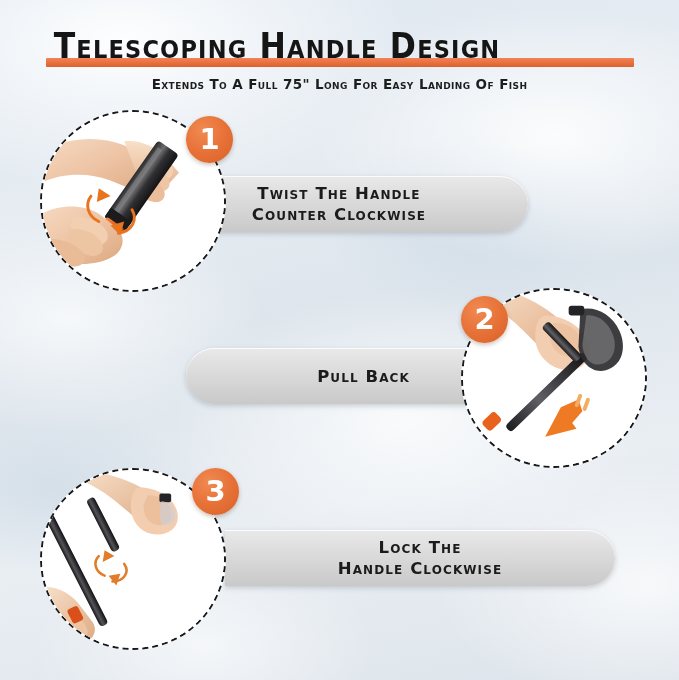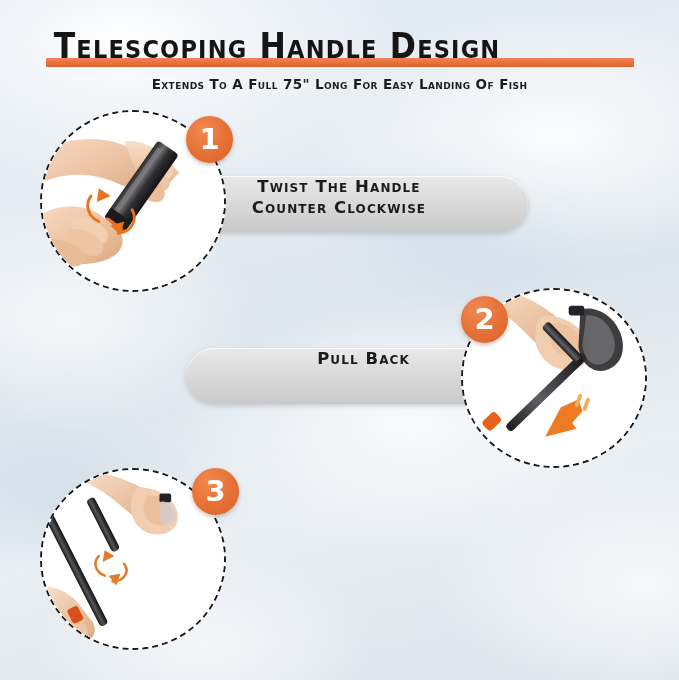--- a/index.html
+++ b/index.html
@@ -55,22 +55,22 @@
     color:#1d1d1d;
   }
 
   
   .bar {
     position:absolute;
     height:56px;
     background:linear-gradient(180deg,#e9e9e9 0%, #dcdcdc 40%, #d2d2d2 72%, #c9c9c9 100%);
     box-shadow:0 2px 5px rgba(120,130,140,.35), inset 0 1px 0 rgba(255,255,255,.85);
     display:flex;
-    align-items:flex-start;
-    padding:0 22px;
+    align-items:center;
+    padding:16px 22px;
   }
   .bar-right { border-radius:0 28px 28px 0; justify-content:center; }
   .bar-left  { border-radius:28px 0 0 28px; justify-content:center; }
   .bar-text {
     font-family:"DejaVu Sans", sans-serif;
     font-size:16.5px;
     font-weight:600;
     letter-spacing:1.1px;
     color:#1b1b1b;
     line-height:21px;
@@ -234,20 +234,24 @@
         <rect x="116" y="106" width="4" height="14" rx="2" fill="#f2ae5e" transform="rotate(20 118 113)"></rect>
         <rect x="124" y="110" width="4" height="14" rx="2" fill="#f2ae5e" transform="rotate(20 126 117)"></rect>
       </g>
     </svg>
   </div>
 
   <div class="badge" id="badge2">
     <span>2</span>
   </div>
 
+  <div class="bar bar-right" id="bar3">
+    <div class="bar-text" style="font-variant: small-caps;">Lock The
+Handle Clockwise</div>
+  </div>
 
   <div class="circle" id="circle3">
     <svg class="photo" viewBox="0 0 186 182">
       <defs>
         <linearGradient id="skinD" x1="0" y1="0" x2="1" y2="1">
           <stop offset="0" stop-color="#f8e1cb"></stop>
           <stop offset="1" stop-color="#ddaa83"></stop>
         </linearGradient>
         <linearGradient id="poleH" x1="0" y1="0" x2="1" y2="0">
           <stop offset="0" stop-color="#18181b"></stop>

